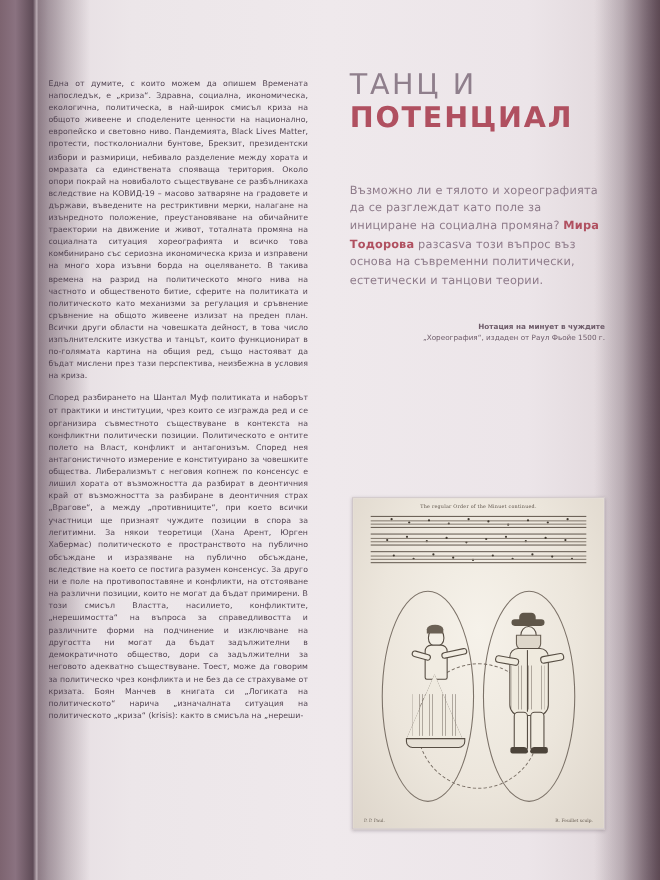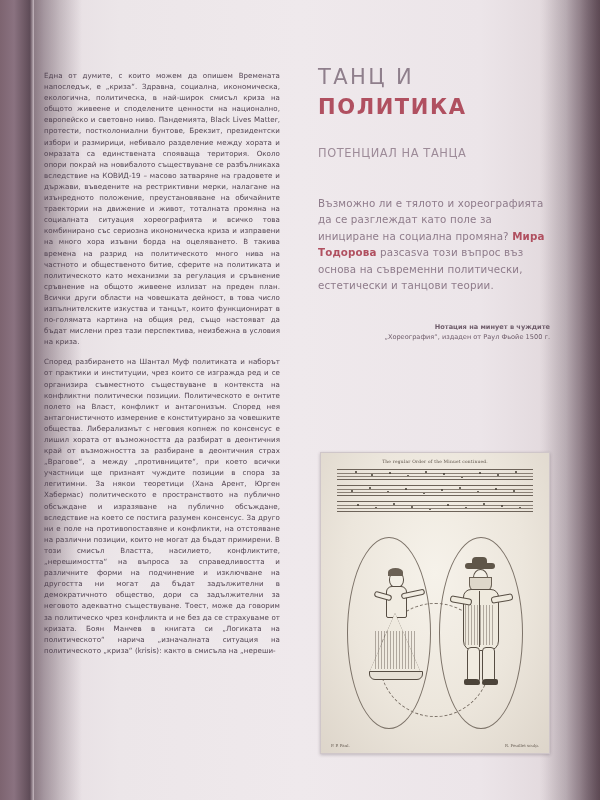--- a/index.html
+++ b/index.html
@@ -65,21 +65,21 @@
     color: #514351;
     margin: 0 0 9px 0;
     text-align: justify;
     hyphens: auto;
     letter-spacing: .05px;
   }
 
   
   .headline {
     font-family: "DejaVu Sans", sans-serif;
-    font-size: 21px;
+    font-size: 26px;
     line-height: 30px;
     letter-spacing: 2.4px;
     color: #8f7f8c;
     font-weight: 400;
     margin: 0;
   }
   .headline .accent {
     color: #b05060;
     font-weight: 700;
     letter-spacing: 1.6px;
@@ -88,21 +88,21 @@
     font-family: "DejaVu Sans", sans-serif;
     font-size: 11.4px;
     line-height: 15.5px;
     letter-spacing: .6px;
     color: #9d8b98;
     margin: 8px 0 0 0;
   }
 
   
   .standfirst {
-    margin-top: 34px;
+    margin-top: 19px;
     font-family: "DejaVu Sans", sans-serif;
     font-size: 10.3px;
     line-height: 16.4px;
     color: #8e7b8a;
     letter-spacing: .15px;
   }
   .standfirst .name {
     color: #b05060;
     font-weight: 700;
   }
@@ -221,26 +221,25 @@
 
   <div class="col-left">
     <p class="body-par">Една от думите, с които можем да опишем Времената напоследък, е „криза“. Здравна, социална, икономическа, екологична, политическа, в най-широк смисъл криза на общото живеене и споделените ценности на национално, европейско и световно ниво. Пандемията, Black Lives Matter, протести, постколониални бунтове, Брекзит, президентски избори и размирици, небивало разделение между хората и омразата са единствената спояваща територия. Около опори покрай на новибалото съществуване се разбълникаха вследствие на КОВИД-19 – масово затваряне на градовете и държави, въведените на рестриктивни мерки, налагане на изънредното положение, преустановяване на обичайните траектории на движение и живот, тоталната промяна на социалната ситуация хореографията и всичко това комбинирано със сериозна икономическа криза и изправени на много хора изъвни борда на оцеляването. В такива времена на разрид на политическото много нива на частното и общественото битие, сферите на политиката и политическото като механизми за регулация и сръвнение сръвнение на общото живеене излизат на преден план. Всички други области на човешката дейност, в това число изпълнителските изкуства и танцът, които функционират в по-голямата картина на общия ред, също настояват да бъдат мислени през тази перспектива, неизбежна в условия на криза.</p>
     <p class="body-par">Според разбирането на Шантал Муф политиката и наборът от практики и институции, чрез които се изгражда ред и се организира съвместното съществуване в контекста на конфликтни политически позиции. Политическото е онтите полето на Власт, конфликт и антагонизъм. Според нея антагонистичното измерение е конституирано за човешките общества. Либерализмът с неговия копнеж по консенсус е лишил хората от възможността да разбират в деонтичния край от възможността за разбиране в деонтичния страх „Враговe“, а между „противницитe“, при което всички участници ще признаят чуждите позиции в спора за легитимни. За някои теоретици (Хана Арент, Юрген Хабермас) политическото е пространството на публично обсъждане и изразяване на публично обсъждане, вследствие на което се постига разумен консенсус. За друго ни е поле на противопоставяне и конфликти, на отстояване на различни позиции, които не могат да бъдат примирени. В този смисъл Властта, насилието, конфликтите, „нерешимостта“ на въпроса за справедливостта и различните форми на подчинение и изключване на другостта ни могат да бъдат задължителни в демократичното общество, дори са задължителни за неговото адекватно съществуване. Тоест, може да говорим за политическо чрез конфликта и не без да се страхуваме от кризата. Боян Манчев в книгата си „Логиката на политическото“ нарича „изначалната ситуация на политическото „криза“ (krisis): както в смисъла на „нереши-</p>
   </div>
 
   <div class="col-right">
 
     <h1 class="headline">
       <span>ТАНЦ И</span><br>
-      <span class="accent">ПОЛИТИКА</span>
+      <span class="accent">ПОТЕНЦИАЛ</span>
     </h1>
 
     <p class="subhead">
       <br>
-      <span>ПОТЕНЦИАЛ НА ТАНЦА</span>
     </p>
 
     <p class="standfirst">
       <span>Възможно ли е тялото и хореографията да се разглеждат като поле за инициране на социална промяна? </span><span class="name">Мира Тодорова</span><span> разcasva този въпрос въз основа на съвременни политически, естетически и танцови теории.</span>
     </p>
 
     <p class="caption">
       <span class="cap-strong">Нотация на минует в чуждите</span><br>
       <span>„Хореография“, издаден от Раул Фьойе 1500 г.</span>
     </p>

